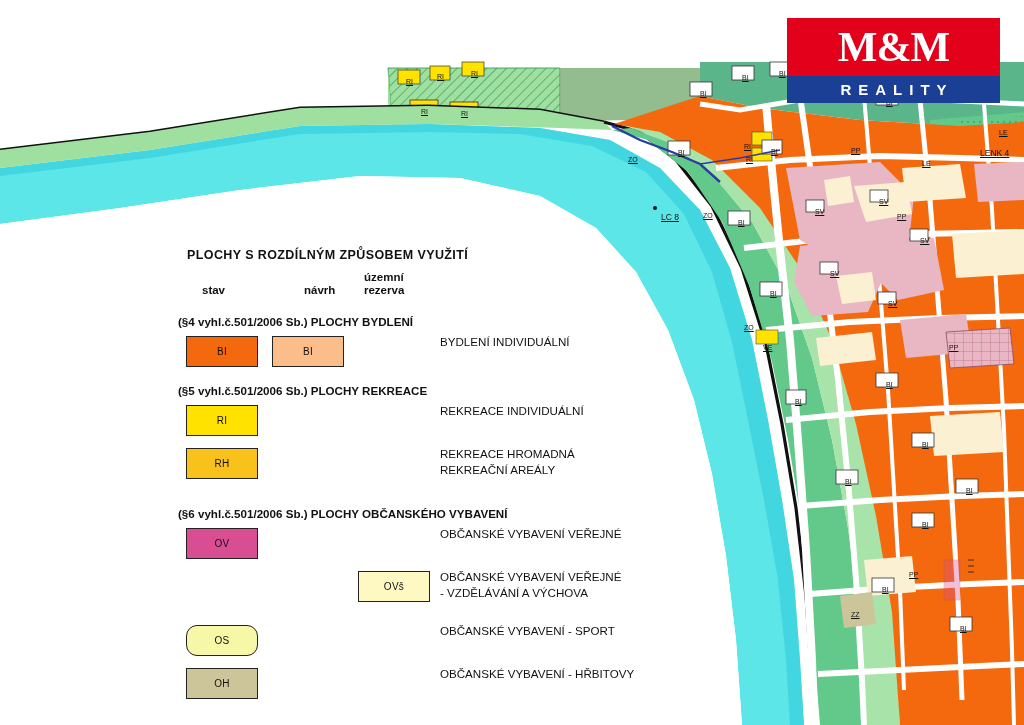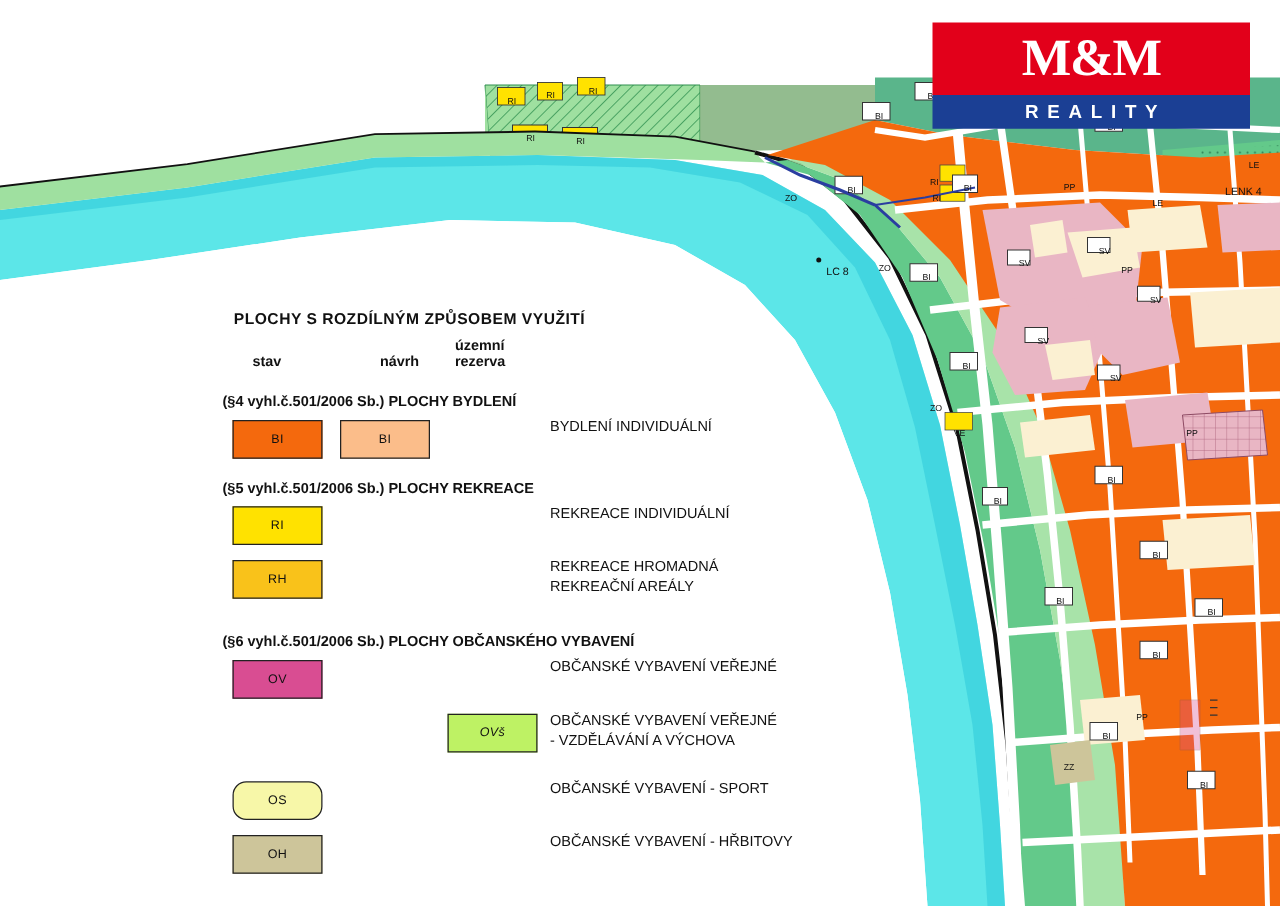--- a/index.html
+++ b/index.html
@@ -112,21 +112,21 @@
     line-height: 15.5px;
     white-space: pre-line;
   }
   .row.tall { height: 52px; }
 
   
   #logo {
     position: absolute;
     right: 24px;
     top: 18px;
-    width: 254px;
+    width: 213px;
     z-index: 60;
   }
   .logo-top {
     background: #e2001a;
     height: 58px;
     display: flex;
     align-items: center;
     justify-content: center;
   }
   .logo-top-text {
@@ -152,20 +152,21 @@
   }
 
   .mlabel {
     position: absolute;
     font-size: 7px;
     color: #111;
     font-family: "Liberation Sans", sans-serif;
     white-space: nowrap;
     z-index: 30;
     pointer-events: none;
+    text-decoration: underline;
   }
   .mlabel.big { font-size: 8.5px; }
 </style>
 </head>
 <body>
 
 <div id="stage">
 
   <div id="map">
     <svg width="1024" height="725" viewBox="0 0 1024 725">
@@ -379,21 +380,21 @@
 REKREAČNÍ AREÁLY</div>
         </div>
         <div class="sect">(§6 vyhl.č.501/2006 Sb.) PLOCHY OBČANSKÉHO VYBAVENÍ</div>
         <div class="row">
           <div class="sw stav" style="background: rgb(217, 77, 146);">
             <span class="sw-label">OV</span>
           </div>
           <div class="desc">OBČANSKÉ VYBAVENÍ VEŘEJNÉ</div>
         </div>
         <div class="row tall">
-          <div class="sw navrh grid-rez" style="background: #bef264; left: 180px; font-style: italic;">
+          <div class="sw navrh grid-rez" style="background: #fef9c3; left: 180px;">
             <span class="sw-label">OVš</span>
           </div>
           <div class="desc">OBČANSKÉ VYBAVENÍ VEŘEJNÉ
 - VZDĚLÁVÁNÍ A VÝCHOVA</div>
         </div>
         <div class="row">
           <div class="sw stav" style="background: rgb(247, 247, 168); border-radius: 11px;">
             <span class="sw-label">OS</span>
           </div>
           <div class="desc">OBČANSKÉ VYBAVENÍ - SPORT</div>

